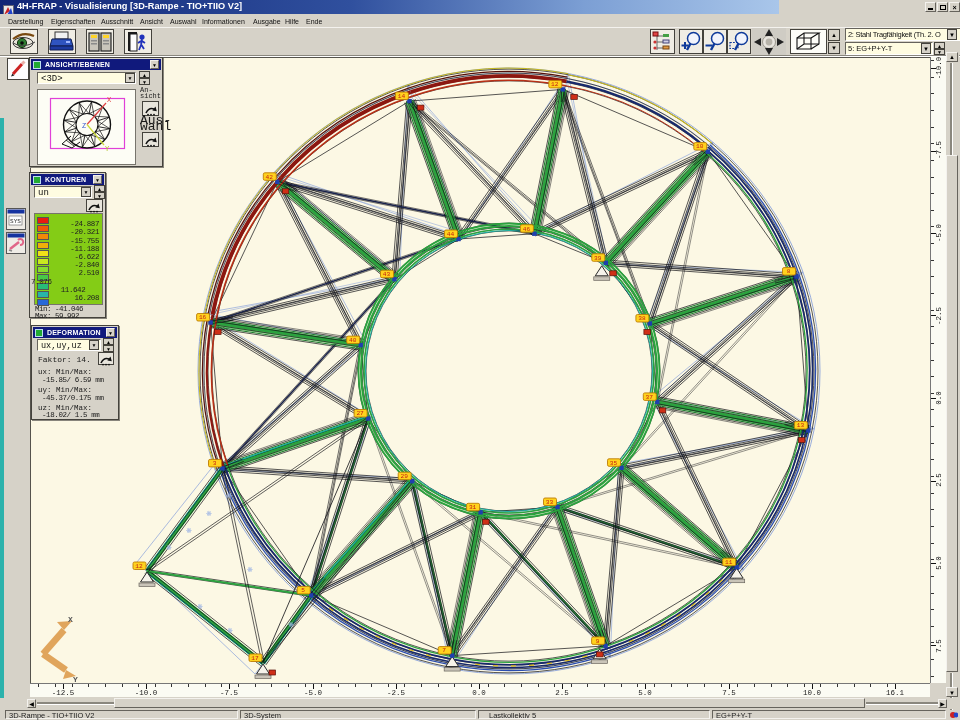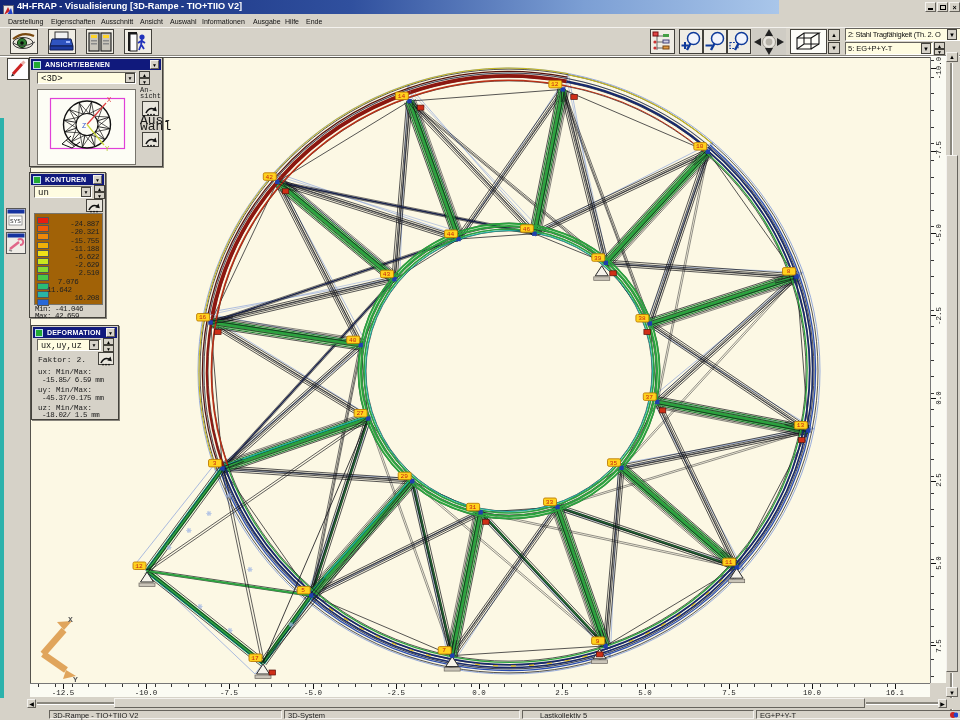--- a/index.html
+++ b/index.html
@@ -1,17 +1,17 @@
 <!DOCTYPE html>
 <html><head><meta charset="utf-8"><style>
 * { margin:0; padding:0; box-sizing:border-box; }
 body { width:960px; height:720px; overflow:hidden; font-family:"Liberation Sans",sans-serif; background:#d6d2c8; position:relative; }
 .abs { position:absolute; }
 .ras { border-top:1px solid #f4f2ee; border-left:1px solid #f4f2ee; border-right:1px solid #66635c; border-bottom:1px solid #66635c; background:#d6d2c8; }
-.sun { border-top:1px solid #66635c; border-left:1px solid #66635c; border-right:1px solid #f4f2ee; border-bottom:1px solid #f4f2ee;margin-left:44px; }
+.sun { border-top:1px solid #66635c; border-left:1px solid #66635c; border-right:1px solid #f4f2ee; border-bottom:1px solid #f4f2ee; }
 .btn { border:1px solid #44423c; background:#f0ede4; }
 .ptitle { background:#10197c; color:#fff; font:bold 7px "Liberation Sans",sans-serif; letter-spacing:0.2px; }
 .combo { background:#fffce1; border-top:1px solid #66635c; border-left:1px solid #66635c; border-right:1px solid #fff; border-bottom:1px solid #fff; font:7.5px "Liberation Sans",sans-serif; color:#111; }
 .dbtn { background:#d6d2c8; border:1px solid #44423c; text-align:center; }
 .spn { background:#d6d2c8; border:1px solid #44423c; }
 .mono { font-family:"Liberation Mono",monospace; color:#1a1a1a; }
 </style></head><body>
 
 <div class="abs" style="left:0;top:0;width:779px;height:14px;background:linear-gradient(90deg,#102576 0%,#30509e 45%,#7c9fd4 75%,#a9c6ea 100%)">
  <div class="abs" style="left:3px;top:1.5px"><svg width="11" height="11" viewBox="0 0 11 11">
@@ -876,21 +876,21 @@
  <div class="abs ras" style="left:27px;top:1px;width:9px;height:9px;font:6px 'Liberation Sans';text-align:center;line-height:8px">◀</div>
  <div class="abs" style="left:37px;top:4px;width:77px;height:3px;background:#8a877e;border-bottom:1px solid #fff"></div>
  <div class="abs ras" style="left:114px;top:0;width:751px;height:10px"></div>
  <div class="abs" style="left:866px;top:4px;width:72px;height:3px;background:#8a877e;border-bottom:1px solid #fff"></div>
  <div class="abs ras" style="left:938px;top:1px;width:9px;height:9px;font:6px 'Liberation Sans';text-align:center;line-height:8px">▶</div>
 </div>
 
 <div class="abs" style="left:0;top:710px;width:960px;height:10px;background:#d6d2c8;font:7.5px 'Liberation Sans',sans-serif;color:#222">
  <div class="abs sun" style="left:5px;top:0;width:233px;height:9px;padding-left:3px">3D-Rampe - TIO+TIIO V2</div>
  <div class="abs sun" style="left:240px;top:0;width:236px;height:9px;padding-left:3px">3D-System</div>
- <div class="abs sun" style="left:478px;top:0;width:232px;height:9px;padding-left:17px">Lastkollektiv 5</div>
+ <div class="abs sun" style="left:478px;top:0;width:232px;height:9px;padding-left:10px">Lastkollektiv 5</div>
  <div class="abs sun" style="left:712px;top:0;width:234px;height:9px;padding-left:3px">EG+P+Y-T</div>
  <div class="abs" style="left:950px;top:1px;width:8px;height:8px"><svg width="8" height="8">
         <circle cx="3" cy="4" r="3" fill="#cc2222"></circle>
         <circle cx="6" cy="4" r="2.4" fill="#2244cc"></circle>
       </svg></div>
 </div>
 
 <div class="abs" style="left:29px;top:57px;width:134px;height:110px;background:#d6d2c8;border:1px solid #44423c;box-shadow:1px 1px 0 #88857c">
  <div class="abs ptitle" style="left:1px;top:1px;right:1px;height:11px;padding:2px 0 0 14px">ANSICHT/EBENEN
    <div class="abs" style="left:2px;top:1.5px;width:8px;height:8px;background:#22aa33;border:1px solid #bde">&nbsp;</div>
@@ -978,57 +978,57 @@
  <div class="abs spn" style="left:64px;top:12px;width:11px;height:7px;font:5px 'Liberation Sans';text-align:center;line-height:6px">▲</div>
  <div class="abs spn" style="left:64px;top:19px;width:11px;height:7px;font:5px 'Liberation Sans';text-align:center;line-height:6px">▼</div>
  <div class="abs mono" style="left:5px;top:36px;font-size:14px">mm</div>
  <div class="abs btn" style="left:56px;top:26px;width:17px;height:13px;background:#e8e5dc"><svg width="14" height="12" viewBox="0 0 14 12">
         <path d="M2 8 Q5 2 10 4" fill="none" stroke="#111" stroke-width="1.6"></path>
         <polygon points="11.5,1.5 12.8,6.2 8.4,5.4" fill="#111"></polygon>
         <circle cx="4" cy="9.6" r="0.9" fill="#111"></circle>
         <circle cx="7" cy="9.6" r="0.9" fill="#111"></circle>
         <circle cx="10" cy="9.6" r="0.9" fill="#111"></circle>
       </svg></div>
- <div class="abs" style="left:4px;top:40px;width:69px;height:92px;background:#a16207;border:1px solid #77746c">
+ <div class="abs" style="left:4px;top:40px;width:69px;height:92px;background:#84cc16;border:1px solid #77746c">
       <div style="position:absolute;left:2px;top:3.0px;width:12px;height:7px;background:#e81c10;border:0.5px solid #555"></div>
       <div style="position:absolute;left:2px;top:11.2px;width:12px;height:7px;background:#f05808;border:0.5px solid #555"></div>
       <div style="position:absolute;left:2px;top:19.4px;width:12px;height:7px;background:#f08808;border:0.5px solid #555"></div>
       <div style="position:absolute;left:2px;top:27.6px;width:12px;height:7px;background:#f0b008;border:0.5px solid #555"></div>
       <div style="position:absolute;left:2px;top:35.8px;width:12px;height:7px;background:#f0e018;border:0.5px solid #555"></div>
       <div style="position:absolute;left:2px;top:44.0px;width:12px;height:7px;background:#c8e820;border:0.5px solid #555"></div>
       <div style="position:absolute;left:2px;top:52.2px;width:12px;height:7px;background:#88dc30;border:0.5px solid #555"></div>
       <div style="position:absolute;left:2px;top:60.4px;width:12px;height:7px;background:#48c848;border:0.5px solid #555"></div>
       <div style="position:absolute;left:2px;top:68.6px;width:12px;height:7px;background:#28bc78;border:0.5px solid #555"></div>
       <div style="position:absolute;left:2px;top:76.8px;width:12px;height:7px;background:#28b4a8;border:0.5px solid #555"></div>
       <div style="position:absolute;left:2px;top:85.0px;width:12px;height:7px;background:#2868d8;border:0.5px solid #555"></div>
       <div style="position:absolute;right:3px;top:6.2px;width:52px;text-align:right;font:7.5px 'Liberation Mono',monospace;color:#222;letter-spacing:-0.4px">-24.887</div>
       <div style="position:absolute;right:3px;top:14.4px;width:52px;text-align:right;font:7.5px 'Liberation Mono',monospace;color:#222;letter-spacing:-0.4px">-20.321</div>
       <div style="position:absolute;right:3px;top:22.6px;width:52px;text-align:right;font:7.5px 'Liberation Mono',monospace;color:#222;letter-spacing:-0.4px">-15.755</div>
       <div style="position:absolute;right:3px;top:30.8px;width:52px;text-align:right;font:7.5px 'Liberation Mono',monospace;color:#222;letter-spacing:-0.4px">-11.188</div>
       <div style="position:absolute;right:3px;top:39.0px;width:52px;text-align:right;font:7.5px 'Liberation Mono',monospace;color:#222;letter-spacing:-0.4px">-6.622</div>
-      <div style="position:absolute;right:3px;top:47.2px;width:52px;text-align:right;font:7.5px 'Liberation Mono',monospace;color:#222;letter-spacing:-0.4px">-2.629</div>
+      <div style="position:absolute;right:3px;top:47.2px;width:52px;text-align:right;font:7.5px 'Liberation Mono',monospace;color:#222;letter-spacing:-0.4px">-2.840</div>
       <div style="position:absolute;right:3px;top:55.4px;width:52px;text-align:right;font:7.5px 'Liberation Mono',monospace;color:#222;letter-spacing:-0.4px">2.510</div>
-      <div style="position:absolute;right:8px;top:63.6px;width:52px;text-align:center;font:7.5px 'Liberation Mono',monospace;color:#222;letter-spacing:-0.4px">7.076</div>
-      <div style="position:absolute;right:3px;top:71.8px;width:52px;text-align:left;font:7.5px 'Liberation Mono',monospace;color:#222;letter-spacing:-0.4px">11.642</div>
+      <div style="position:absolute;right:19px;top:63.6px;width:52px;text-align:left;font:7.5px 'Liberation Mono',monospace;color:#222;letter-spacing:-0.4px">7.076</div>
+      <div style="position:absolute;right:3px;top:71.8px;width:52px;text-align:center;font:7.5px 'Liberation Mono',monospace;color:#222;letter-spacing:-0.4px">11.642</div>
       <div style="position:absolute;right:3px;top:80.0px;width:52px;text-align:right;font:7.5px 'Liberation Mono',monospace;color:#222;letter-spacing:-0.4px">16.208</div>
     </div>
  <div class="abs mono" style="left:5px;top:132px;font-size:7.5px;letter-spacing:-0.5px">Min: -41.046</div>
- <div class="abs mono" style="left:5px;top:139px;font-size:7.5px;letter-spacing:-0.5px">Max:  42.659</div>
+ <div class="abs mono" style="left:5px;top:139px;font-size:7.5px;letter-spacing:-0.5px">Max:  59.992</div>
 </div>
 
 <div class="abs" style="left:31px;top:325px;width:88px;height:95px;background:#d6d2c8;border:1px solid #44423c;box-shadow:1px 1px 0 #88857c">
  <div class="abs ptitle" style="left:1px;top:1px;right:1px;height:11px;padding:2px 0 0 14px">DEFORMATION
    <div class="abs" style="left:2px;top:1.5px;width:8px;height:8px;background:#22aa33;border:1px solid #bde">&nbsp;</div>
    <div class="abs ras" style="right:2px;top:1px;width:9px;height:9px;color:#000;font:5px 'Liberation Sans';text-align:center;line-height:8px">▼</div>
  </div>
  <div class="abs combo" style="left:5px;top:13px;width:64px;height:12px;padding:1px 0 0 3px;font:8.5px 'Liberation Mono',monospace">ux,uy,uz</div>
  <div class="abs dbtn" style="left:57px;top:14px;width:10px;height:10px;font:5px 'Liberation Sans';line-height:9px">▼</div>
  <div class="abs spn" style="left:71px;top:12px;width:11px;height:7px;font:5px 'Liberation Sans';text-align:center;line-height:6px">▲</div>
  <div class="abs spn" style="left:71px;top:19px;width:11px;height:7px;font:5px 'Liberation Sans';text-align:center;line-height:6px">▼</div>
- <div class="abs mono" style="left:6px;top:29px;font-size:8px">Faktor: 2.</div>
+ <div class="abs mono" style="left:6px;top:29px;font-size:8px">Faktor: 14.</div>
  <div class="abs btn" style="left:66px;top:26px;width:16px;height:13px;background:#e8e5dc"><svg width="14" height="12" viewBox="0 0 14 12">
         <path d="M2 8 Q5 2 10 4" fill="none" stroke="#111" stroke-width="1.6"></path>
         <polygon points="11.5,1.5 12.8,6.2 8.4,5.4" fill="#111"></polygon>
         <circle cx="4" cy="9.6" r="0.9" fill="#111"></circle>
         <circle cx="7" cy="9.6" r="0.9" fill="#111"></circle>
         <circle cx="10" cy="9.6" r="0.9" fill="#111"></circle>
       </svg></div>
  <div class="abs mono" style="left:6px;top:42px;font-size:7.5px">ux: Min/Max:</div>
  <div class="abs mono" style="left:10px;top:50px;font-size:7.5px;letter-spacing:-0.4px">-15.85/ 6.59 mm</div>
  <div class="abs mono" style="left:6px;top:60px;font-size:7.5px">uy: Min/Max:</div>

